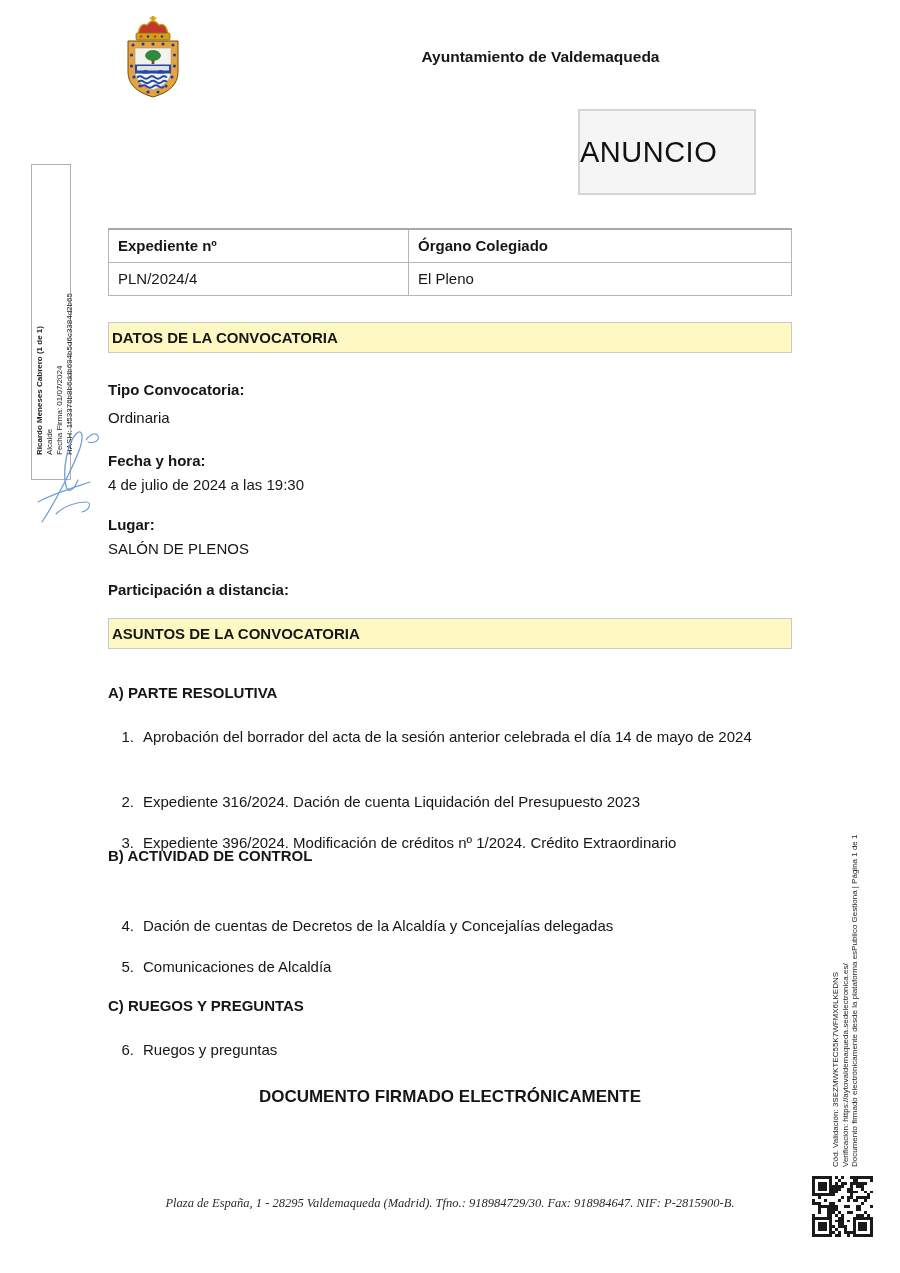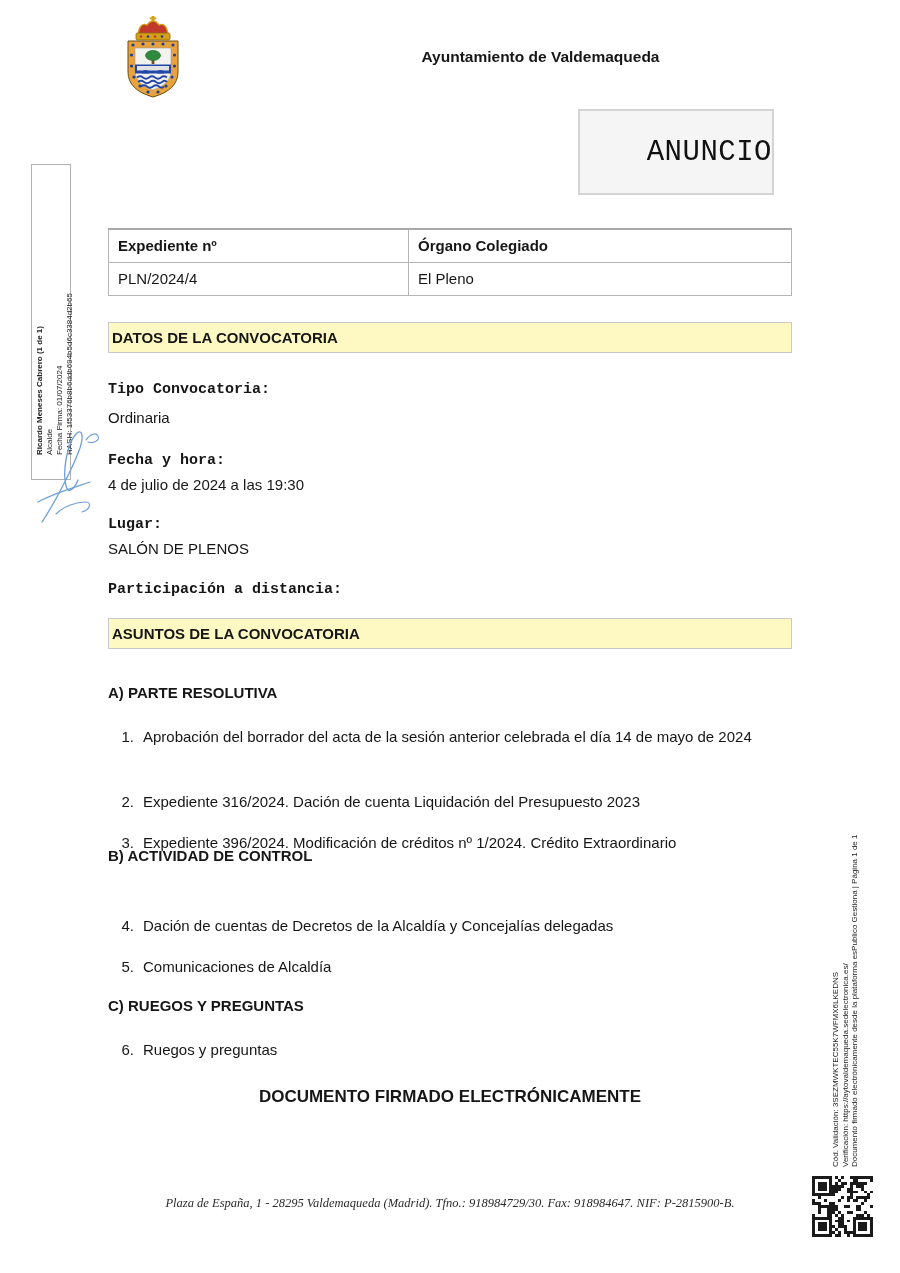--- a/index.html
+++ b/index.html
@@ -7,37 +7,37 @@
   .page {
     position:relative; width:900px; height:1273px; background:#ffffff;
     font-family:"Liberation Sans", sans-serif; color:#161616; overflow:hidden;
     margin:0 auto;
   }
   
   .coat { position:absolute; left:122px; top:14px; width:62px; height:86px; }
   .doc-title { position:absolute; left:278px; top:48px; width:525px; text-align:center;
     font-weight:bold; font-size:15.5px; }
   
-  .anuncio-box { position:absolute; left:578px; top:109px; width:196px; height:86px;
-    background:#f5f5f5; border:2px solid #d4d4d4; display:flex; align-items:center; justify-content:flex-end;font-family:Liberation Mono, monospace; }
+  .anuncio-box { position:absolute; left:578px; top:109px; width:178px; height:86px;
+    background:#f5f5f5; border:2px solid #d4d4d4; display:flex; align-items:center; justify-content:flex-start; }
   .anuncio-box span { font-size:29px; letter-spacing:0.5px; color:#111; }
   
   .exp-table { position:absolute; left:108px; top:228px; width:684px; border-collapse:collapse; }
   .exp-table td { border:1px solid #b5b5b5; height:33px; padding:4px 9px; font-size:15px; vertical-align:middle; background:#fff; }
   .exp-table tr:first-child td { border-top:2px solid #a8a8a8; font-weight:bold; }
   .exp-table td.c1 { width:300px;margin-left:40px; }
   
   .section-box { position:absolute; left:108px; width:684px; height:31px; background:#fef9c3;
     border:1.5px solid #c9c9c9; display:flex; align-items:center; padding-left:3px;
     font-weight:bold; font-size:15px; }
   .box-datos { top:322px; }
   .box-asuntos { top:618px; }
   
   .fline { position:absolute; left:108px; width:684px; font-size:15px; }
-  .fl-bold { font-weight:bold;font-family:Liberation Mono, monospace; }
+  .fl-bold { font-weight:bold; }
   
   .group-head { position:absolute; left:108px; width:684px; font-size:15px; font-weight:bold; }
   .item { position:absolute; left:108px; width:684px; display:flex; font-size:15px; line-height:24px; }
   .item-num { width:26px; text-align:right; flex:none; }
   .item-gap { width:9px; flex:none; }
   .item-text { flex:1; text-align:justify; }
   .signed-line { position:absolute; left:108px; top:1087px; width:684px; text-align:center;
     font-weight:bold; font-size:17px; }
   .footer-line { position:absolute; left:108px; top:1196px; width:684px; text-align:center;
     font-family:"Liberation Serif", serif; font-style:italic; font-size:12.5px; color:#2a2a2a; }

